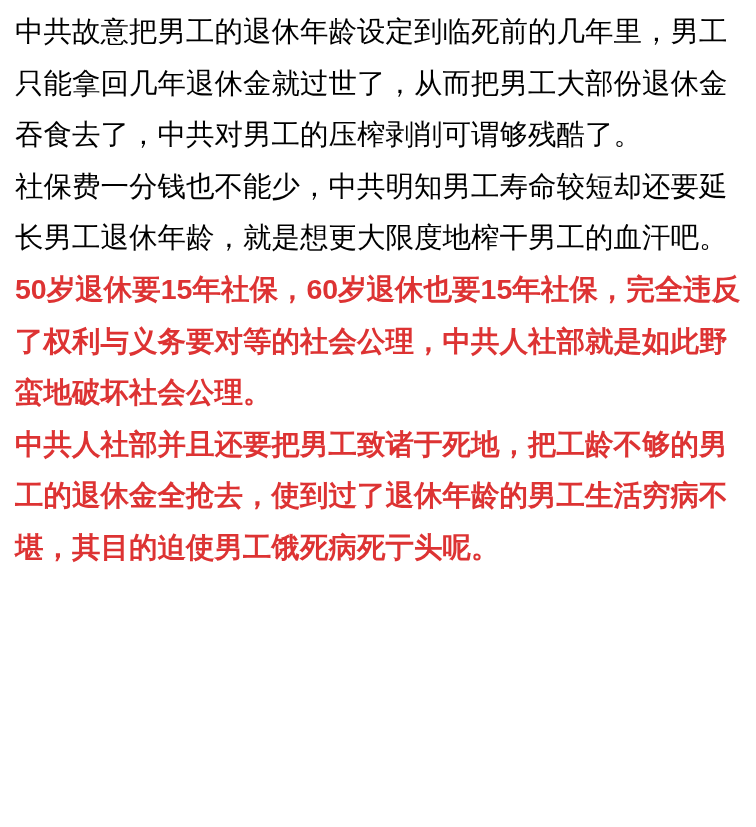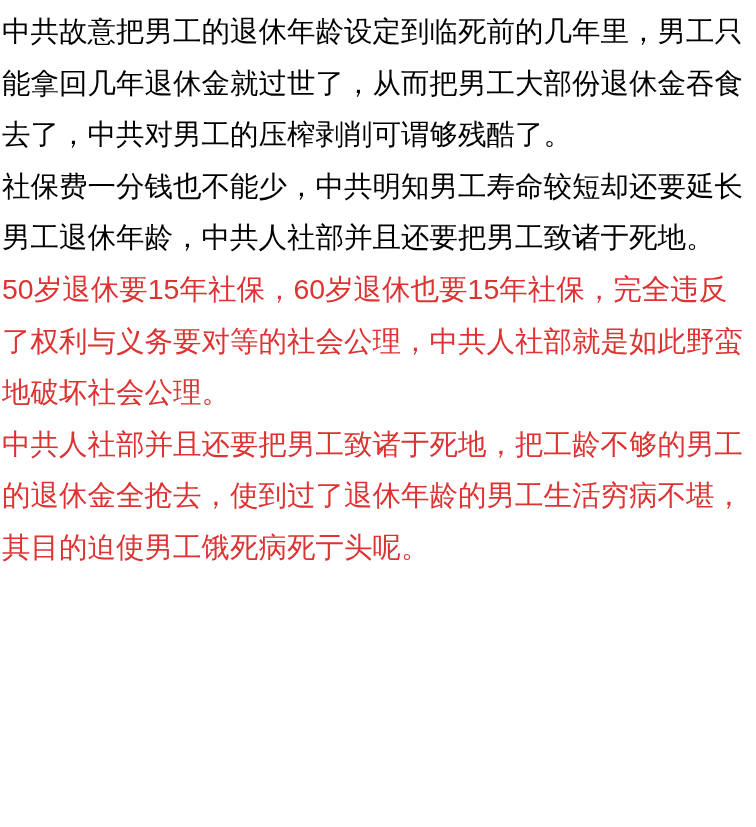--- a/index.html
+++ b/index.html
@@ -4,39 +4,40 @@
 <style>
   html, body {
     margin: 0;
     padding: 0;
     background: #ffffff;
   }
   .page {
     width: 756px;
     height: 827px;
     box-sizing: border-box;
-    padding: 6px 5px 0 2px;
+    padding: 6px 5px 0 15px;
     overflow: hidden;
     background: var(--page-bg, #ffffff);
     font-family: "Liberation Sans", "DejaVu Sans", sans-serif;
     font-size: 28.5px;
     line-height: 51.6px;
     color: var(--body-color, #000000);
     text-align: left;
   }
   .paragraph {
     margin: 0;
     padding: 0;
     overflow-wrap: break-word;
   }
   .paragraph.emphasis {
     color: var(--emphasis-color, #dd3333);
+    font-weight: bold;
   }
 </style>
 </head>
 <body>
 
 <main class="page">
   <p class="paragraph">中共故意把男工的退休年龄设定到临死前的几年里，男工只能拿回几年退休金就过世了，从而把男工大部份退休金吞食去了，中共对男工的压榨剥削可谓够残酷了。</p>
-  <p class="paragraph">社保费一分钱也不能少，中共明知男工寿命较短却还要延长男工退休年龄，中共人社部并且还要把男工致诸于死地。</p>
+  <p class="paragraph">社保费一分钱也不能少，中共明知男工寿命较短却还要延长男工退休年龄，就是想更大限度地榨干男工的血汗吧。</p>
   <p class="paragraph emphasis">50岁退休要15年社保，60岁退休也要15年社保，完全违反了权利与义务要对等的社会公理，中共人社部就是如此野蛮地破坏社会公理。</p>
   <p class="paragraph emphasis">中共人社部并且还要把男工致诸于死地，把工龄不够的男工的退休金全抢去，使到过了退休年龄的男工生活穷病不堪，其目的迫使男工饿死病死亍头呢。</p>
 </main>
 
 </body></html>

